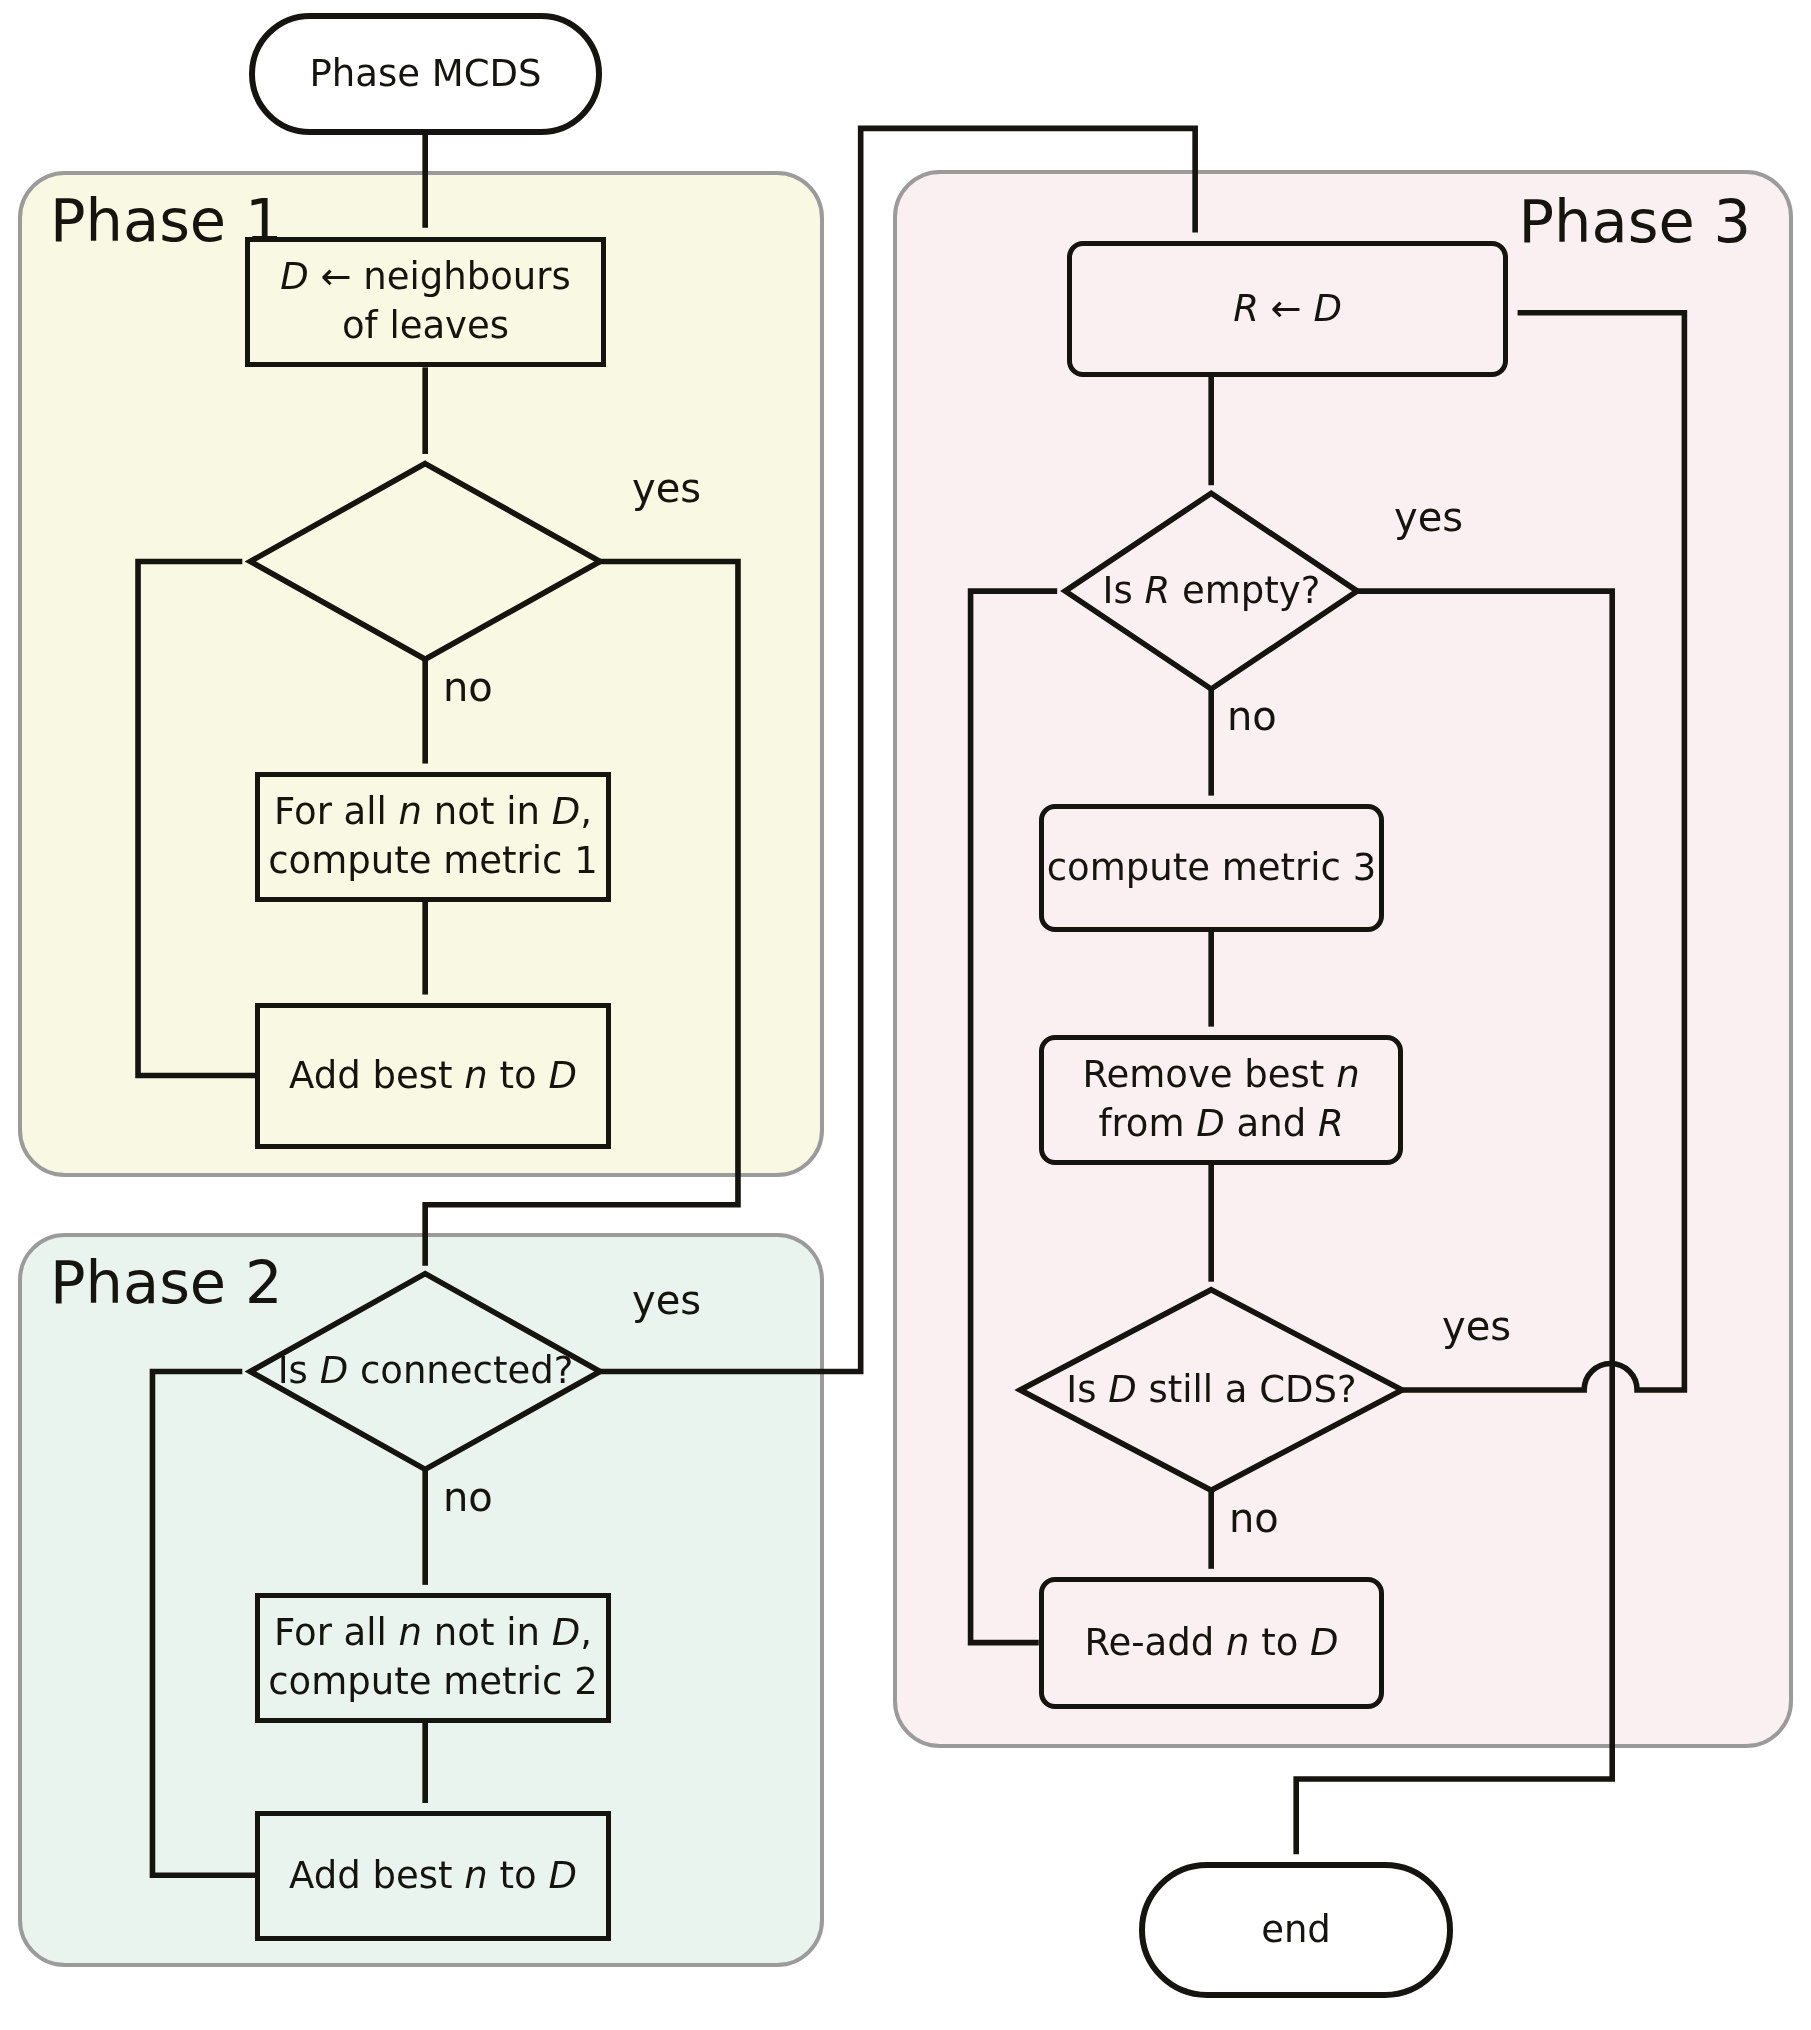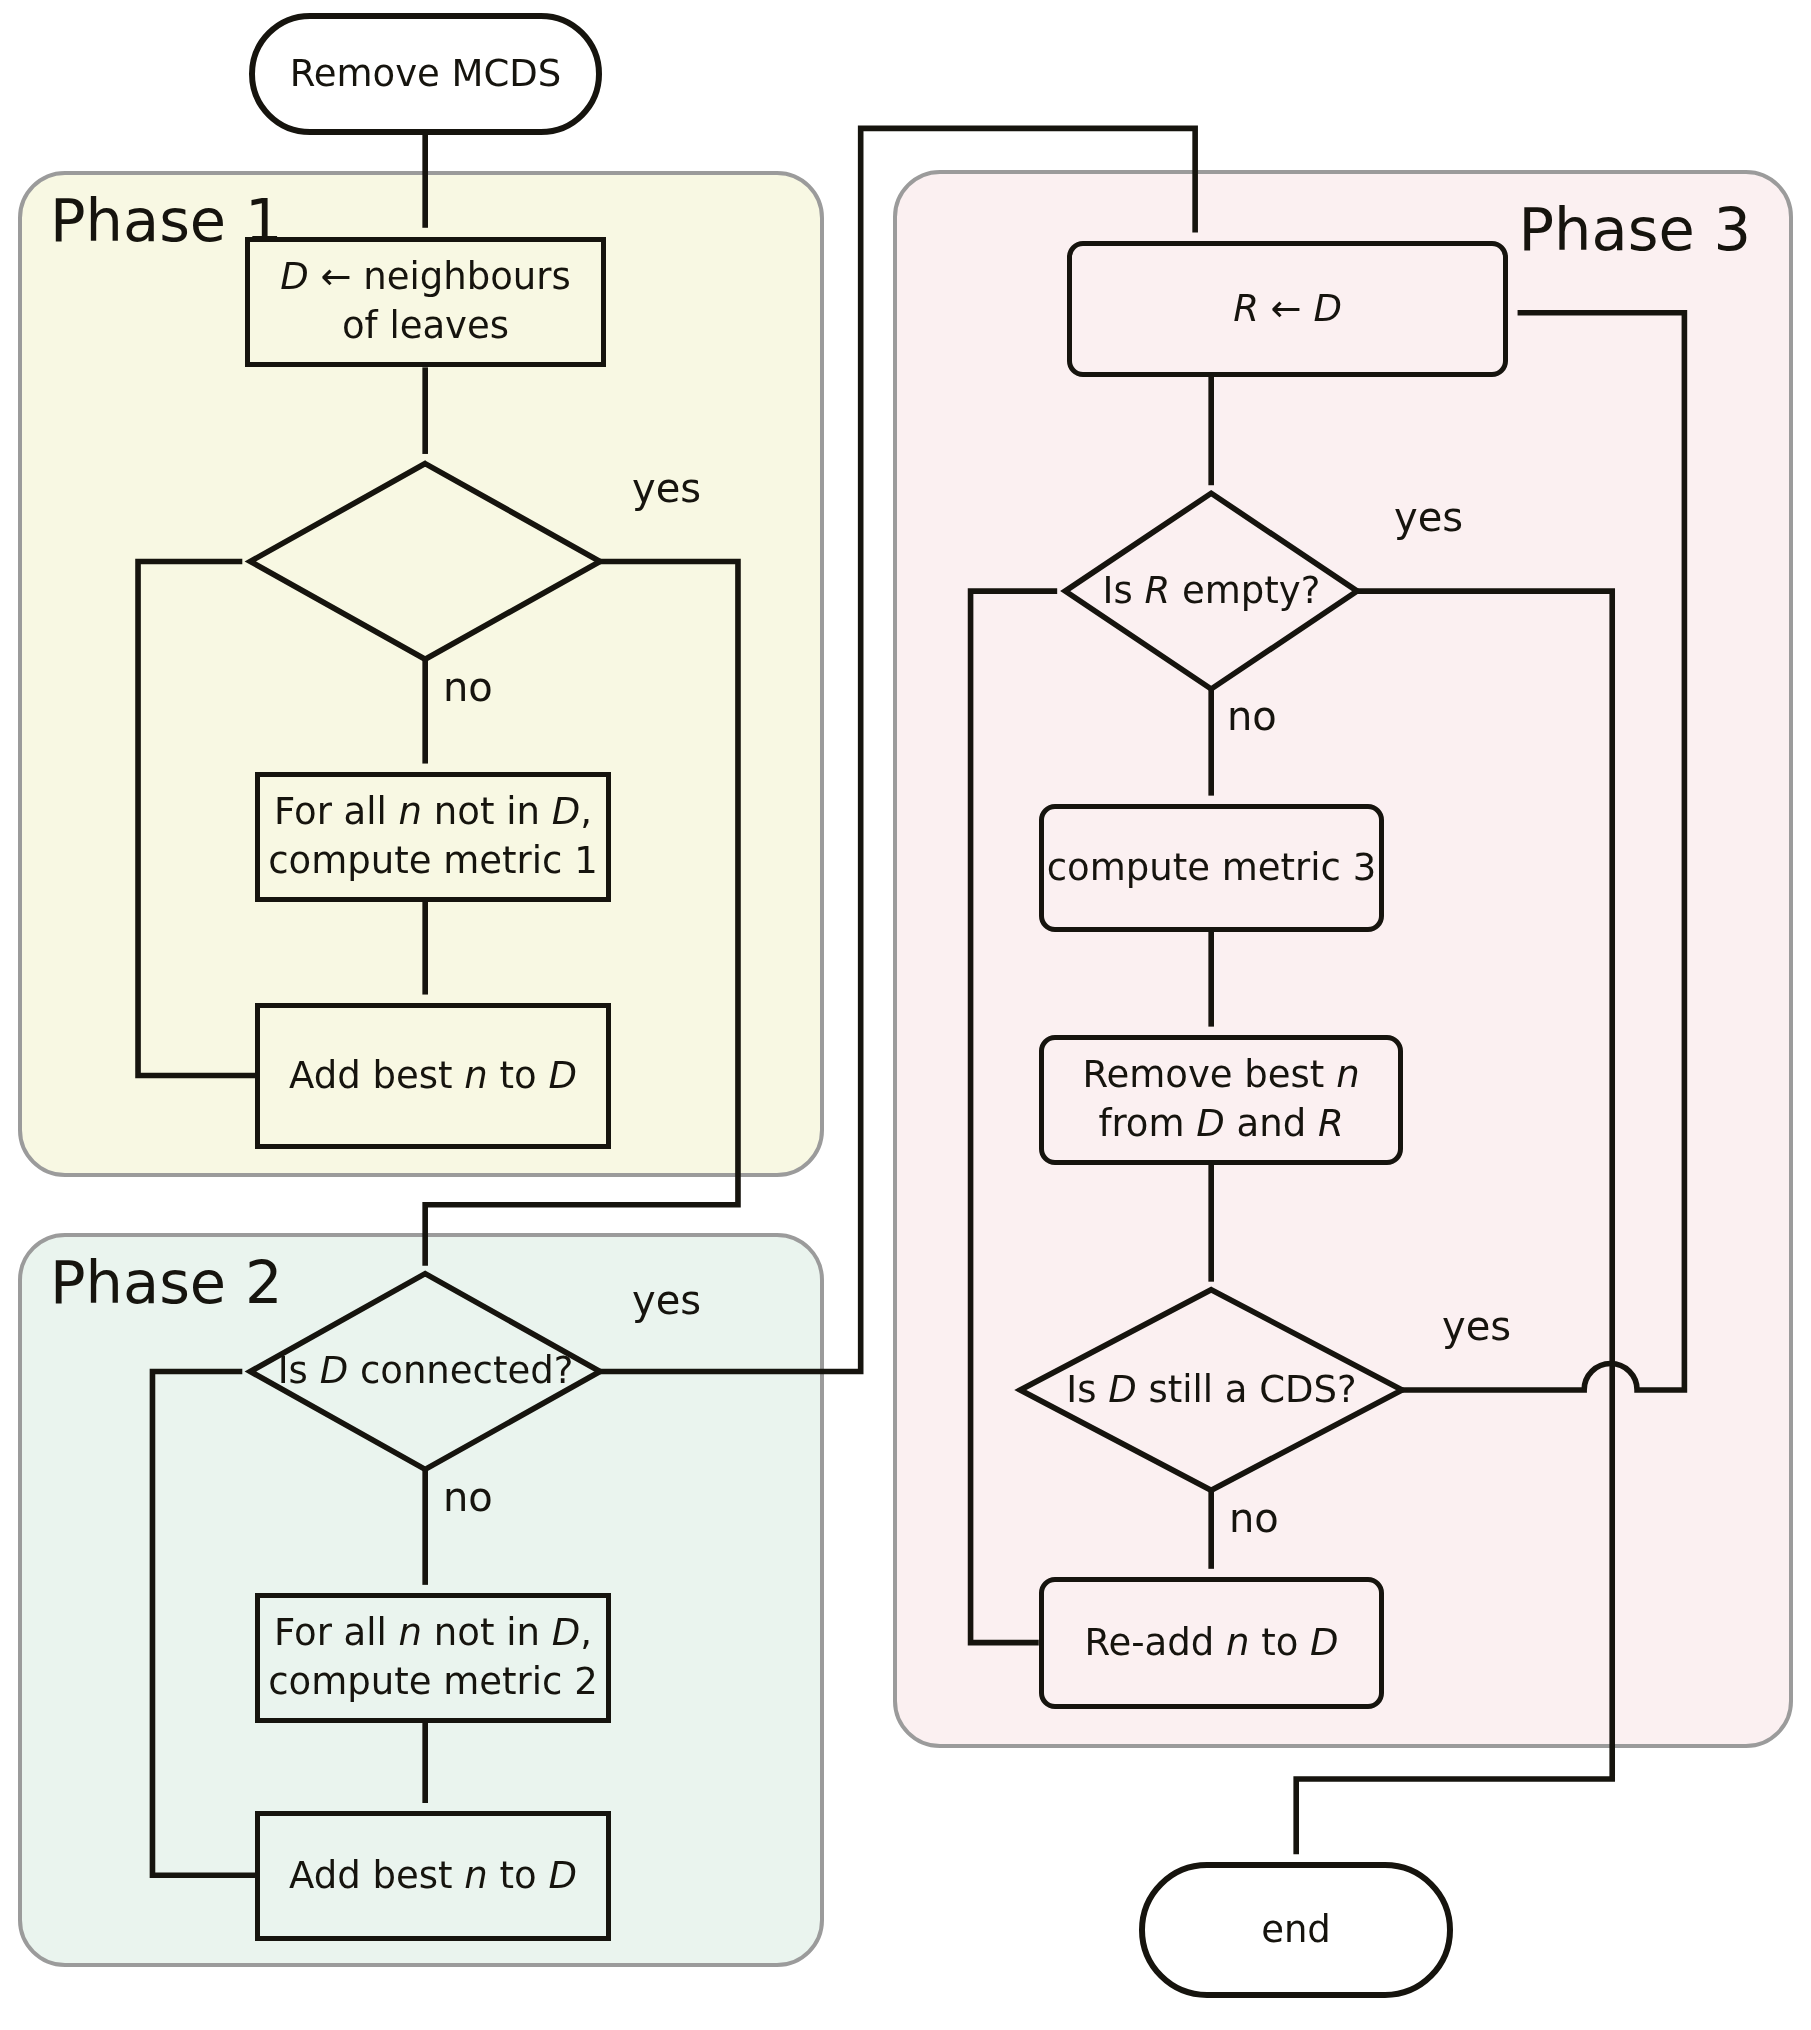--- a/index.html
+++ b/index.html
@@ -17,21 +17,21 @@
     box-sizing:border-box; z-index:0;
   }
   #phase1{left:17.6px; top:171px; width:806px; height:1006px; background:var(--c-phase1);}
   #phase2{left:17.6px; top:1233px; width:806px; height:734px;  background:var(--c-phase2);}
   #phase3{left:893px; top:170px; width:900px; height:1578px; background:var(--c-phase3);}
   .phase-label{
     position:absolute; z-index:3; font-size:59px; line-height:1; color:var(--c-text);
   }
   #phase1-label{left:50px; top:191px;}
   #phase2-label{left:50px; top:1253px;}
-  #phase3-label{right:61px; top:192px;margin-top:8px;}
+  #phase3-label{right:61px; top:192px;}
   svg.wires{position:absolute; left:0; top:0; z-index:1;}
   .edge{fill:none; stroke:var(--c-line); stroke-width:7px;}
   .node{
     position:absolute; box-sizing:border-box; z-index:2;
     display:flex; align-items:center; justify-content:center; text-align:center;
     border:5.6px solid var(--c-line); font-size:37px; line-height:1.32;
   }
   .process{background:transparent;}
   .p1bg{background:var(--c-phase1);} .p2bg{background:var(--c-phase2);} .p3bg{background:var(--c-phase3);border-radius:16px;}
   .terminal{background:var(--c-terminal); border-width:6.4px; border-radius:72px;}
@@ -107,21 +107,21 @@
     <path class="edge" d="M1748,1733 H1975 A33,33 0 0 1 2041,1733 H2100 V390 H1892"></path>
 
     <polygon points="530,578 748,700 530,822 312,700" fill="var(--c-phase1)" stroke="var(--c-line)" stroke-width="7"></polygon>
     <polygon points="530,1588 748,1710 530,1832 312,1710" fill="var(--c-phase2)" stroke="var(--c-line)" stroke-width="7"></polygon>
     <polygon points="1510,615 1692,737 1510,859 1328,737" fill="var(--c-phase3)" stroke="var(--c-line)" stroke-width="7"></polygon>
     <polygon points="1510,1608 1748,1733 1510,1858 1272,1733" fill="var(--c-phase3)" stroke="var(--c-line)" stroke-width="7"></polygon>
   </svg>
 
   <div class="node terminal" id="node-start">
       <div>
-        <div><span>Remove MCDS</span></div>
+        <div><span>Phase MCDS</span></div>
       </div>
     </div>
   <div class="node process p1bg" id="node-p1-init">
       <div>
         <div><i>D</i><span> ← neighbours</span></div>
         <div><span>of leaves</span></div>
       </div>
     </div>
   <div class="node process p1bg" id="node-p1-metric">
       <div>

